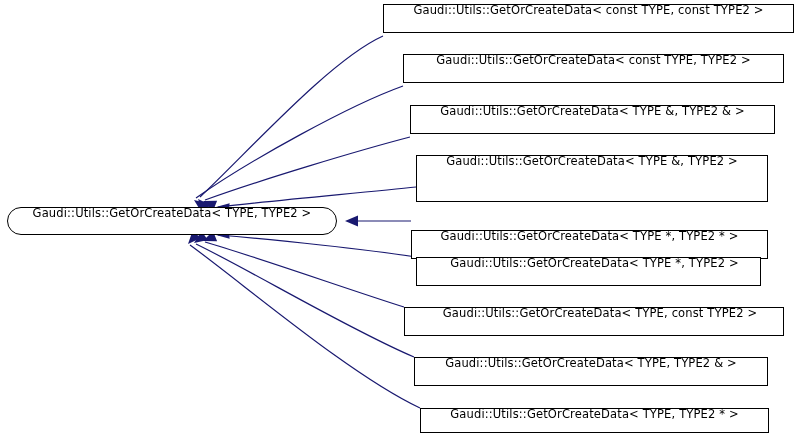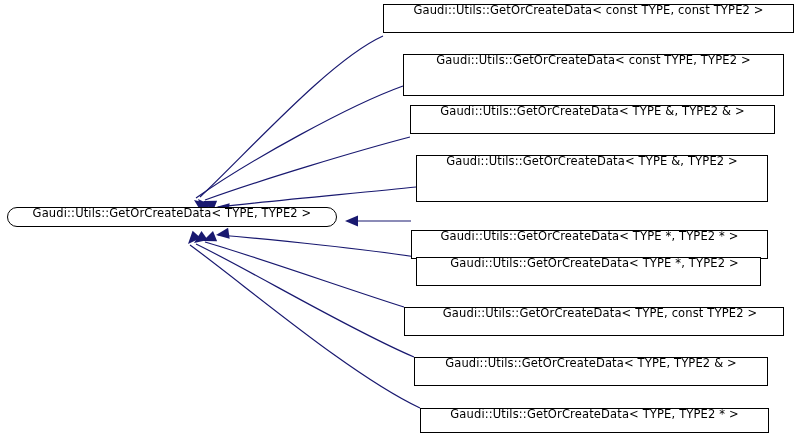--- a/index.html
+++ b/index.html
@@ -69,27 +69,27 @@
         <polygon points="0,0 -13,-5.5 -13,5.5" fill="#191970" transform="translate(216,207) rotate(188)"></polygon>
         <polygon points="0,0 -13,-5.5 -13,5.5" fill="#191970" transform="translate(345,221) rotate(180)"></polygon>
         <polygon points="0,0 -13,-5.5 -13,5.5" fill="#191970" transform="translate(216,235) rotate(172)"></polygon>
         <polygon points="0,0 -13,-5.5 -13,5.5" fill="#191970" transform="translate(203,241) rotate(158)"></polygon>
         <polygon points="0,0 -13,-5.5 -13,5.5" fill="#191970" transform="translate(194,243) rotate(145)"></polygon>
         <polygon points="0,0 -13,-5.5 -13,5.5" fill="#191970" transform="translate(188,244) rotate(132)"></polygon>
       </g>
   </svg>
 
   <div id="node-layer">
-      <div class="class-node base-node" style="left: 7px; top: 207px; width: 330px; height: 20px; border-radius: 14px;">
+      <div class="class-node base-node" style="left: 7px; top: 207px; width: 330px; height: 28px; border-radius: 14px;">
         <span class="class-node-label">Gaudi::Utils::GetOrCreateData&lt; TYPE, TYPE2 &gt;</span>
       </div>
       <div class="class-node" style="left: 383px; top: 4px; width: 411px; height: 29px;">
         <span class="class-node-label">Gaudi::Utils::GetOrCreateData&lt; const TYPE, const TYPE2 &gt;</span>
       </div>
-      <div class="class-node" style="left: 403px; top: 54px; width: 381px; height: 42px;">
+      <div class="class-node" style="left: 403px; top: 54px; width: 381px; height: 29px;">
         <span class="class-node-label">Gaudi::Utils::GetOrCreateData&lt; const TYPE, TYPE2 &gt;</span>
       </div>
       <div class="class-node" style="left: 410px; top: 105px; width: 365px; height: 29px;">
         <span class="class-node-label">Gaudi::Utils::GetOrCreateData&lt; TYPE &amp;, TYPE2 &amp; &gt;</span>
       </div>
       <div class="class-node" style="left: 416px; top: 155px; width: 352px; height: 47px;">
         <span class="class-node-label">Gaudi::Utils::GetOrCreateData&lt; TYPE &amp;, TYPE2 &gt;</span>
       </div>
       <div class="class-node" style="left: 411px; top: 206px; width: 357px; height: 29px; margin-top: 24px;">
         <span class="class-node-label">Gaudi::Utils::GetOrCreateData&lt; TYPE *, TYPE2 * &gt;</span>

